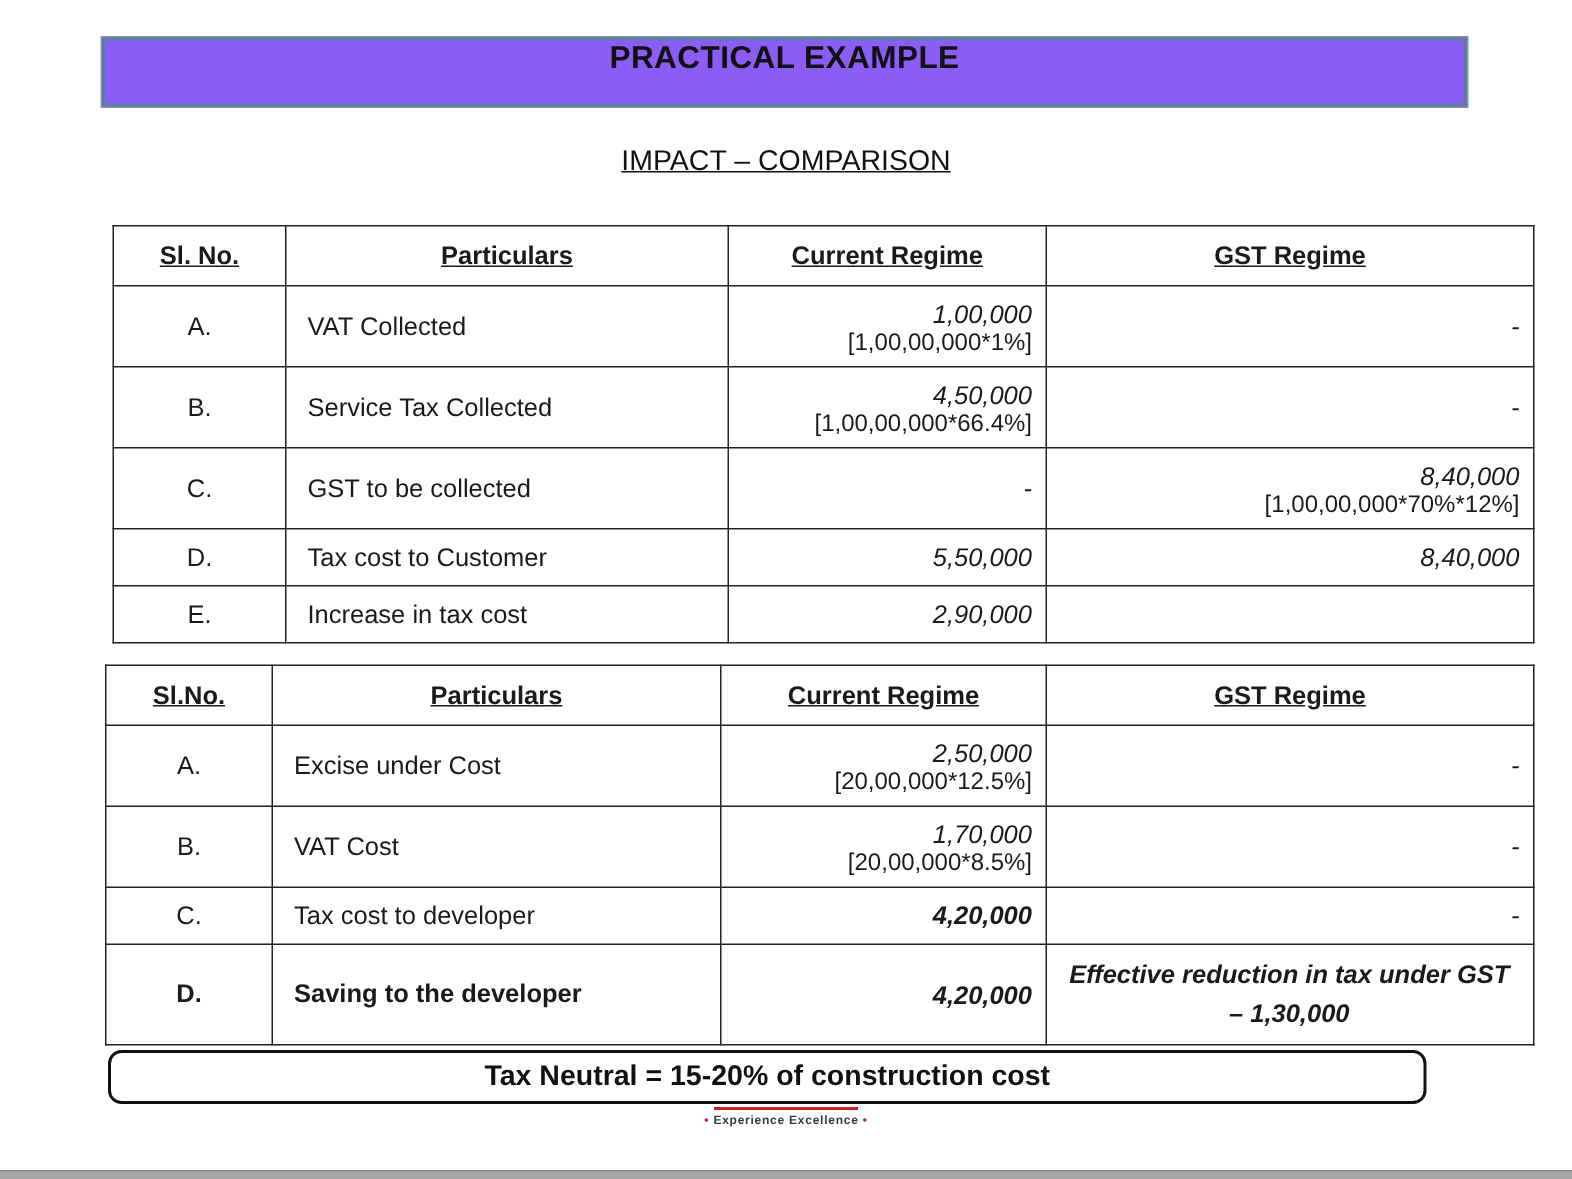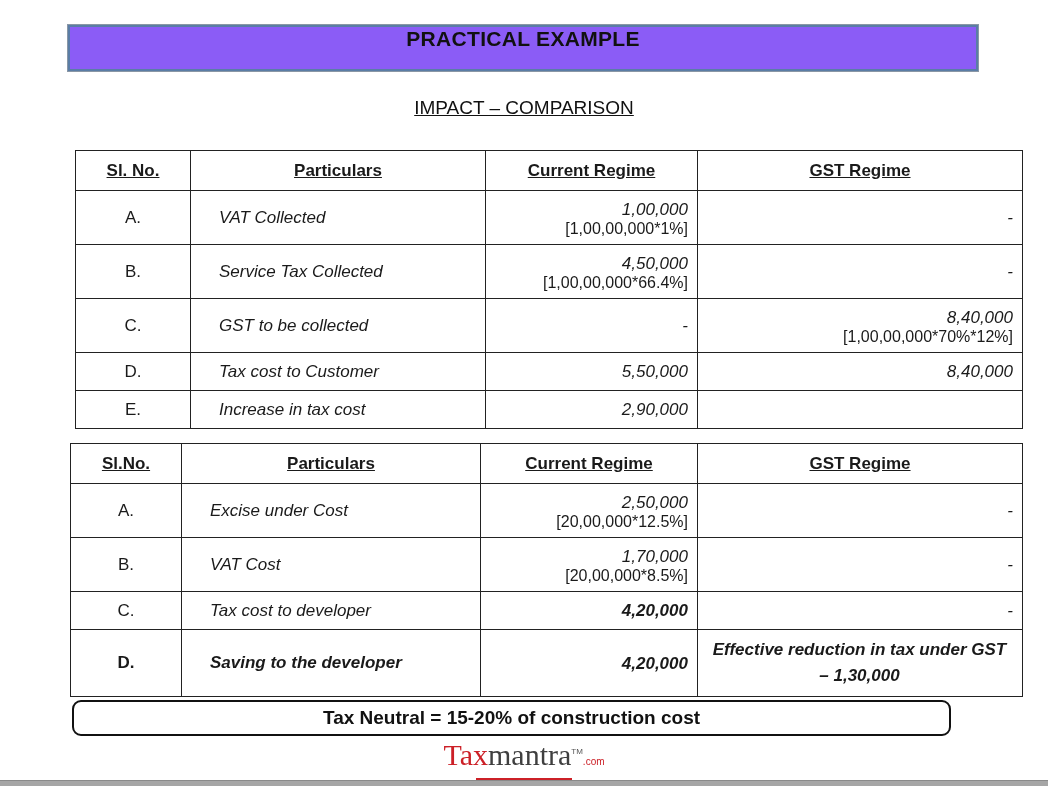--- a/index.html
+++ b/index.html
@@ -57,21 +57,21 @@
     font-size: 17px;
     font-weight: bold;
     text-decoration: underline;
     text-align: center;
     padding: 9px 6px;
     height: 40px;
   }
   td { font-size: 17px; padding: 7px 9px; height: 38px; }
 
   td.sl   { text-align: center; }
-  td.part { text-align: left; padding-left: 28px; font-style: italic; }
+  td.part { text-align: left; padding-left: 14px; }
   td.num  { text-align: right; padding-right: 9px; }
 
   .main { font-size: 17px; line-height: 23px; font-style: italic; }
   .sub  { font-size: 16px; line-height: 16px; }
   .bold { font-weight: bold; }
   .bold-row td, .bold-row .main { font-weight: bold; }
   td.gst-note { text-align: center; padding-left: 8px; }
   td.gst-note .main { font-weight: bold; line-height: 26px; }
 
   
@@ -265,23 +265,20 @@
         </td>
       </tr>
     </tbody>
   </table>
 
   <div class="tax-neutral-box">
     <span>Tax Neutral = 15-20% of construction cost</span>
   </div>
 
   <div class="logo">
-    <div class="wordmark">
-      <span class="brand-red">Tax</span><span class="brand-dark">mantra</span><span class="tm">TM</span><span class="dotcom">.com</span>
-    </div>
     <div class="logo-rule"></div>
     <div class="tagline">
       <span class="dot">•</span>
       <span>Experience Excellence</span>
       <span class="dot">•</span>
     </div>
   </div>
 
   <div class="bottom-strip"></div>
 

